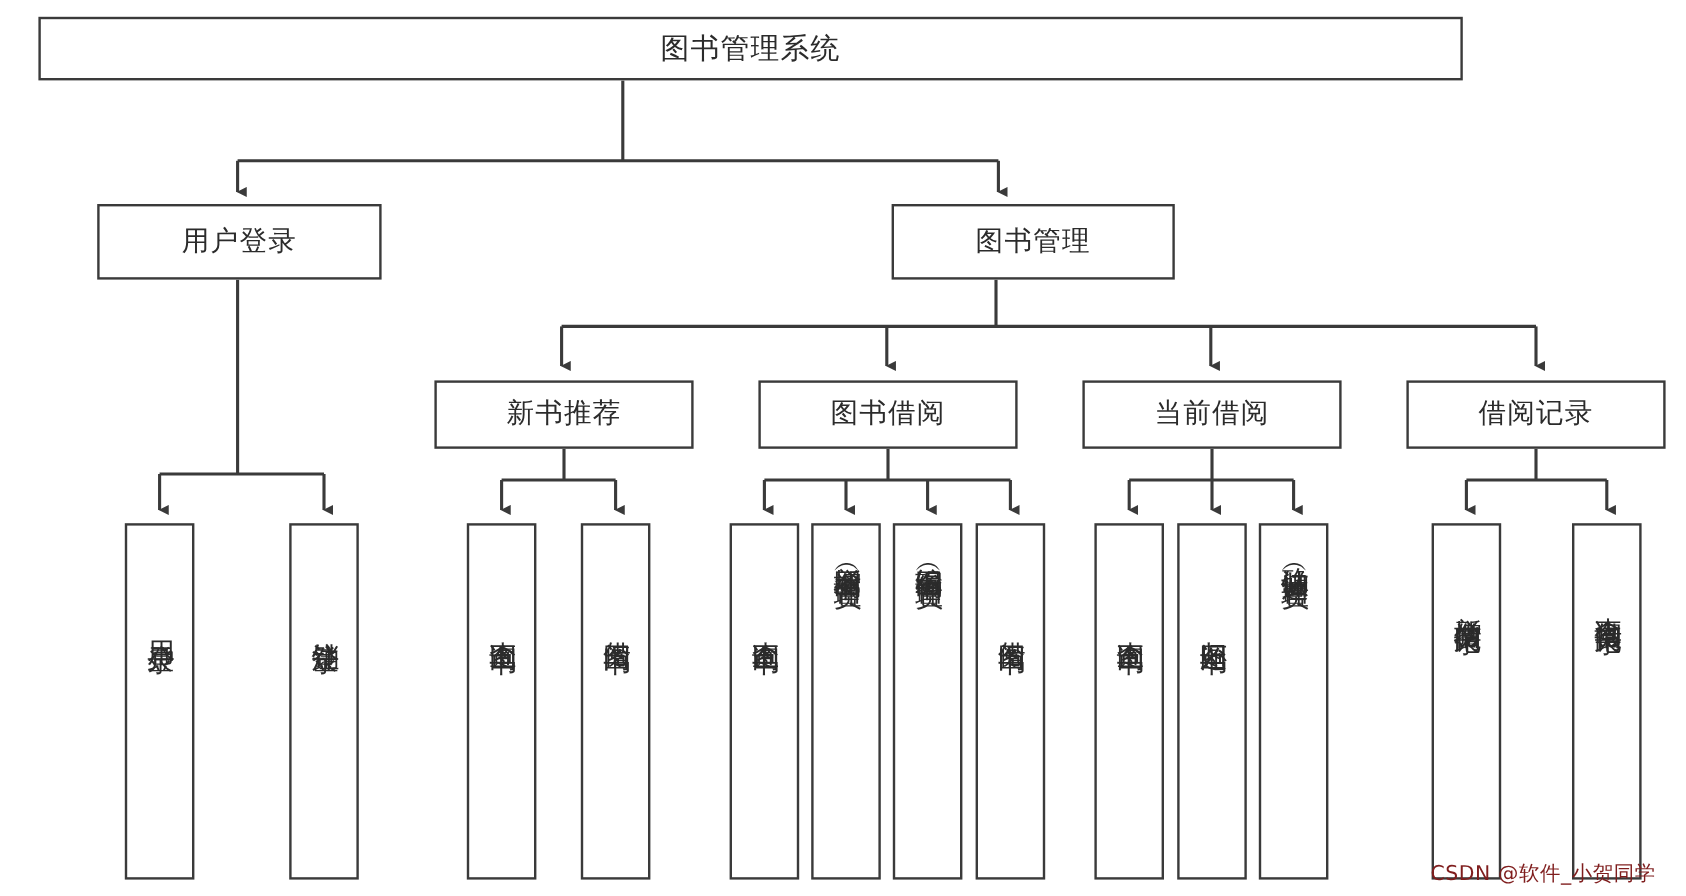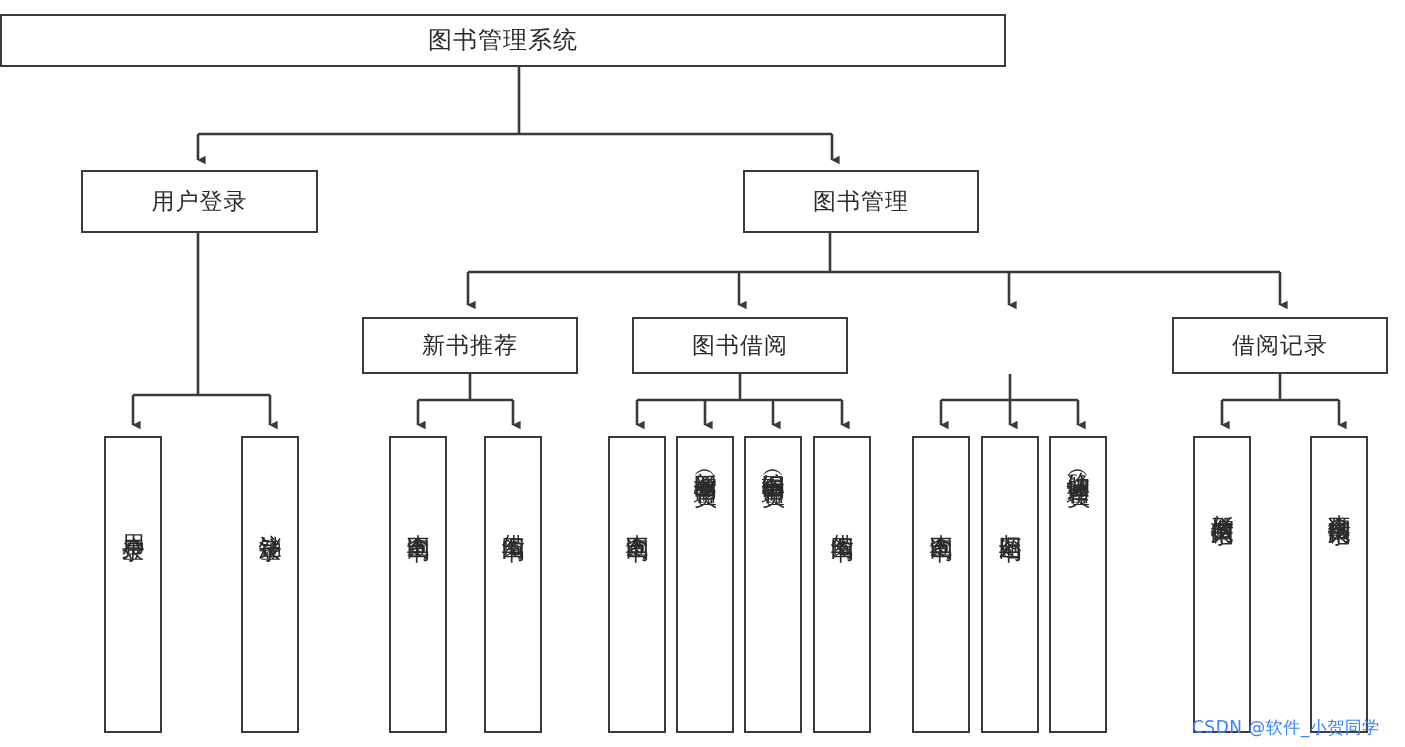--- a/index.html
+++ b/index.html
@@ -63,21 +63,21 @@
   }
   .leaf-mid .vlabel {
     margin-top: 46px;
   }
   .leaf-tall .vlabel {
     margin-top: 4px;
   }
   .watermark {
     position: absolute;
     font-size: 17px;
-    color: #3b82f6;
+    color: #7f1d1d;
     white-space: nowrap;
     letter-spacing: 0.5px;
   }
 </style>
 </head>
 <body>
 
 <div id="canvas">
 
   <svg id="wires" viewBox="0 0 1405 747" xmlns="http://www.w3.org/2000/svg">
@@ -123,37 +123,40 @@
       <path d="M1010,400 L1010,425" marker-end="url(#arw)"></path>
       <path d="M1078,400 L1078,425" marker-end="url(#arw)"></path>
 
       <path d="M1280,374 L1280,400"></path>
       <path d="M1222,400 L1339,400"></path>
       <path d="M1222,400 L1222,425" marker-end="url(#arw)"></path>
       <path d="M1339,400 L1339,425" marker-end="url(#arw)"></path>
     </g>
   </svg>
 
-  <div class="node root horiz" style="left:0; top:14px; width:1006px; height:53px;">
+  <div class="node root horiz" style="left:32px; top:14px; width:1187px; height:53px;">
     <span>图书管理系统</span>
   </div>
 
   <div class="node horiz" style="left:81px; top:170px; width:237px; height:63px;">
     <span>用户登录</span>
   </div>
   <div class="node horiz" style="left:712px; top:170px; width:236px; height:63px;margin-left:31px;">
     <span>图书管理</span>
   </div>
 
   <div class="node horiz" style="left:632px; top:317px; width:216px; height:57px;">
     <span>图书借阅</span>
   </div>
   <div class="node horiz" style="left:362px; top:317px; width:216px; height:57px;">
     <span>新书推荐</span>
   </div>
+  <div class="node horiz" style="left:902px; top:317px; width:216px; height:57px;">
+    <span>当前借阅</span>
+  </div>
   <div class="node horiz" style="left:1172px; top:317px; width:216px; height:57px;">
     <span>借阅记录</span>
   </div>
 
   <div class="node leaf leaf-short" style="left:104px; top:436px; width:58px; height:297px;">
     <span class="vlabel">用户登录</span>
   </div>
   <div class="node leaf leaf-short" style="left:241px; top:436px; width:58px; height:297px;">
     <span class="vlabel">注销登录</span>
   </div>

